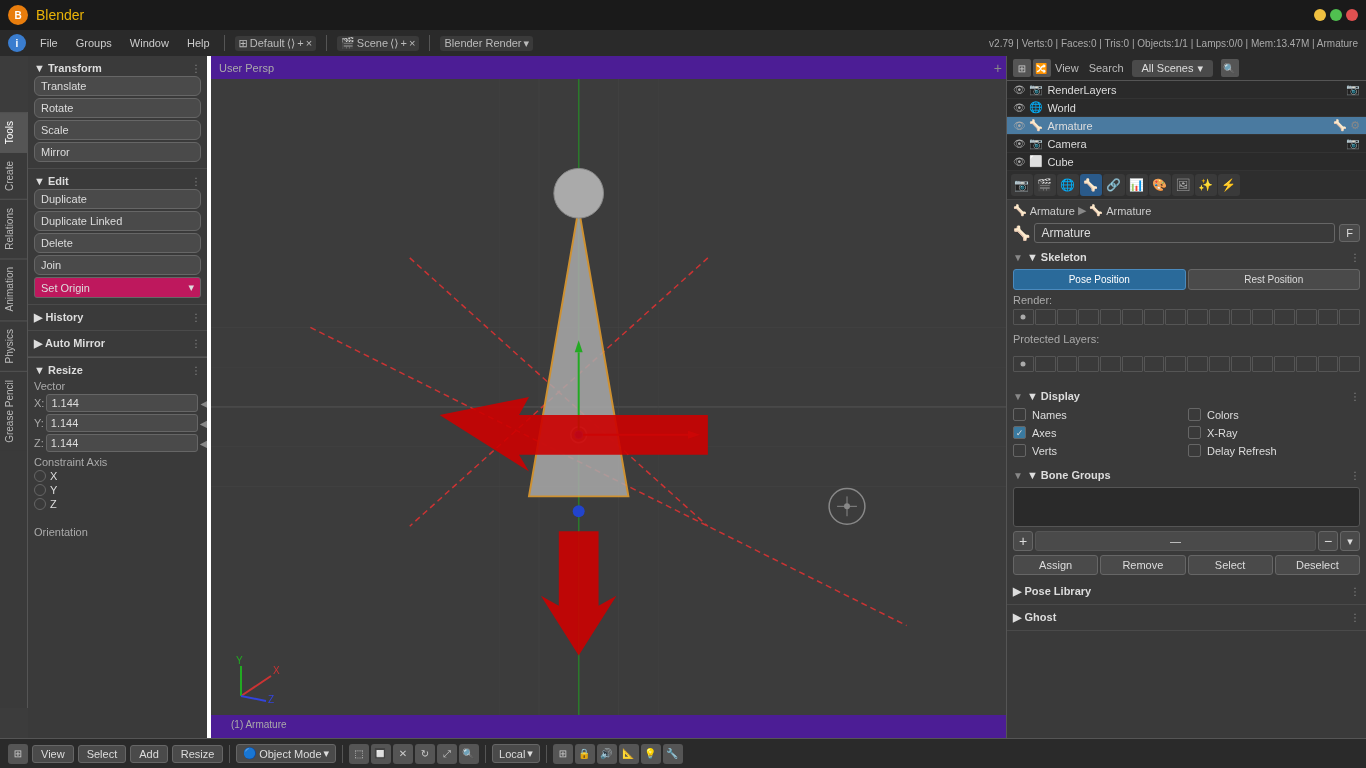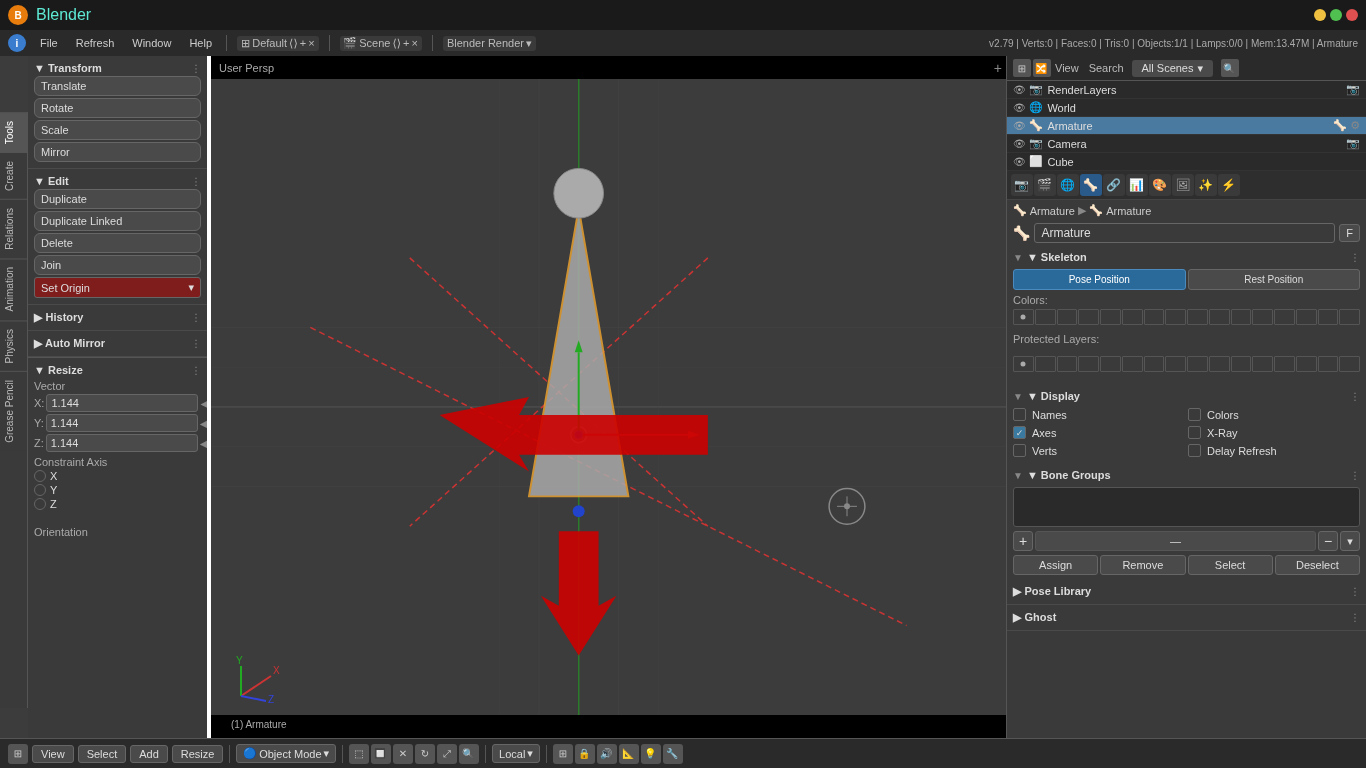--- a/index.html
+++ b/index.html
@@ -4,21 +4,21 @@
   <style>
     * { margin: 0; padding: 0; box-sizing: border-box; }
     body { width: 1366px; height: 768px; overflow: hidden; background: #3c3c3c; font-family: 'Segoe UI', Arial, sans-serif; font-size: 11px; color: #ddd; }
 
     
     #titlebar {
       width: 100%; height: 30px; background: #1a1a1a; display: flex; align-items: center;
       padding: 0 8px; gap: 8px; position: absolute; top: 0; left: 0; z-index: 100;
     }
     #titlebar .logo { width: 20px; height: 20px; background: #e87d0d; border-radius: 50%; display: flex; align-items: center; justify-content: center; font-size: 10px; font-weight: bold; color: white; flex-shrink: 0; }
-    #titlebar .title { color: #5eead4; font-size: 16px; }
+    #titlebar .title { color: #eab308; font-size: 14px; }
     #titlebar .win-controls { margin-left: auto; display: flex; gap: 4px; }
     #titlebar .win-btn { width: 12px; height: 12px; border-radius: 50%; border: none; cursor: pointer; }
     #titlebar .win-btn.min { background: #f0c040; }
     #titlebar .win-btn.max { background: #50c050; }
     #titlebar .win-btn.close { background: #e05050; }
 
     
     #menubar {
       width: 100%; height: 26px; background: #2a2a2a; display: flex; align-items: center;
       padding: 0 8px; gap: 2px; position: absolute; top: 30px; left: 0; z-index: 100;
@@ -41,28 +41,28 @@
     #left-sidebar {
       width: 183px; background: #3a3a3a; display: flex; flex-direction: column;
       border-right: 4px solid #ffffff; overflow-y: auto; flex-shrink: 0;
     }
     .panel-section { padding: 4px 6px; border-bottom: 1px solid #4a4a4a; }
     .panel-header { display: flex; align-items: center; justify-content: space-between; padding: 2px 0; cursor: pointer; }
     .panel-header .title { font-weight: bold; font-size: 11px; color: #ddd; }
     .panel-collapse-icon { color: #888; font-size: 10px; }
     .panel-btn { width: 100%; background: #4a4a4a; border: 1px solid #666; color: #ddd; padding: 3px 6px; border-radius: 6px; cursor: pointer; text-align: left; font-size: 11px; margin-bottom: 2px; display: flex; align-items: center; }
     .panel-btn-split { display: flex; gap: 2px; margin-bottom: 2px; }
-    .dropdown-btn { background: #7f1d1d; border: 1px solid #666; color: #ddd; padding: 3px 6px; border-radius: 3px; cursor: pointer; font-size: 11px; display: flex; align-items: center; justify-content: space-between; width: 100%; }
+    .dropdown-btn { background: #be185d; border: 1px solid #666; color: #ddd; padding: 3px 6px; border-radius: 3px; cursor: pointer; font-size: 11px; display: flex; align-items: center; justify-content: space-between; width: 100%; }
     .left-tab-strip { display: flex; flex-direction: column; position: absolute; left: 0; top: 56px; width: 28px; background: #3a3a3a; border-right: 1px solid #555; bottom: 30px; }
     .left-tab { writing-mode: vertical-rl; transform: rotate(180deg); padding: 8px 4px; font-size: 10px; color: #bbb; cursor: pointer; border-bottom: 1px solid #555; background: #3a3a3a; }
     .left-tab.active { background: #555; color: #fff; }
 
     
     #viewport {
-      flex: 1; background: #000000; position: relative; overflow: hidden;
+      flex: 1; background: #4c1d95; position: relative; overflow: hidden;
     }
     .viewport-label { position: absolute; top: 6px; left: 8px; color: #aaa; font-size: 11px; }
     .viewport-expand-btn { position: absolute; top: 4px; right: 4px; color: #888; font-size: 14px; cursor: pointer; }
     .axis-indicator { position: absolute; bottom: 30px; left: 20px; }
     .armature-label { position: absolute; bottom: 8px; left: 20px; color: #aaa; font-size: 10px; }
 
     
     #right-panel {
       width: 360px; background: #3a3a3a; display: flex; flex-direction: column;
       border-left: 1px solid #555; flex-shrink: 0;
@@ -146,21 +146,21 @@
   <div class="win-controls">
     <button class="win-btn min"></button>
     <button class="win-btn max"></button>
     <button class="win-btn close"></button>
   </div>
 </div>
 
 <div id="menubar">
   <div class="info-icon">i</div>
   <span class="menu-item">File</span>
-  <span class="menu-item">Refresh</span>
+  <span class="menu-item">Groups</span>
   <span class="menu-item">Window</span>
   <span class="menu-item">Help</span>
   <div class="separator-v"></div>
   <div class="menu-group">
     <span>⊞</span>
     <span>Default</span>
     <span>⟨⟩</span>
     <span>+</span>
     <span>×</span>
   </div>
@@ -436,21 +436,21 @@
     <div class="skeleton-section">
       <div class="section-header">
         <span class="collapse-arrow">▼</span>
         <span class="section-title">▼ Skeleton</span>
         <span style="margin-left:auto;color:#888;font-size:10px;">⋮</span>
       </div>
       <div class="btn-row">
         <button class="seg-btn active">Pose Position</button>
         <button class="seg-btn">Rest Position</button>
       </div>
-      <div style="font-size:11px;color:#aaa;margin-bottom:3px;">Colors:</div>
+      <div style="font-size:11px;color:#aaa;margin-bottom:3px;">Render:</div>
       <div class="layers-grid">
         <div class="layer-cell dot"></div>
         <div class="layer-cell"></div>
         <div class="layer-cell"></div>
         <div class="layer-cell"></div>
         <div class="layer-cell"></div>
         <div class="layer-cell"></div>
         <div class="layer-cell"></div>
         <div class="layer-cell"></div>
         <div class="layer-cell"></div>

